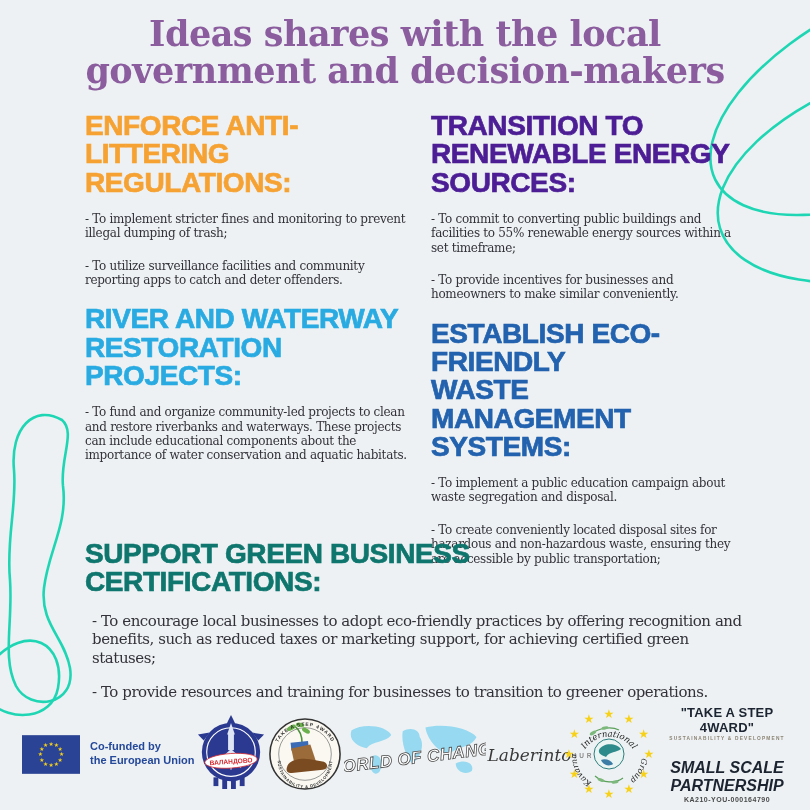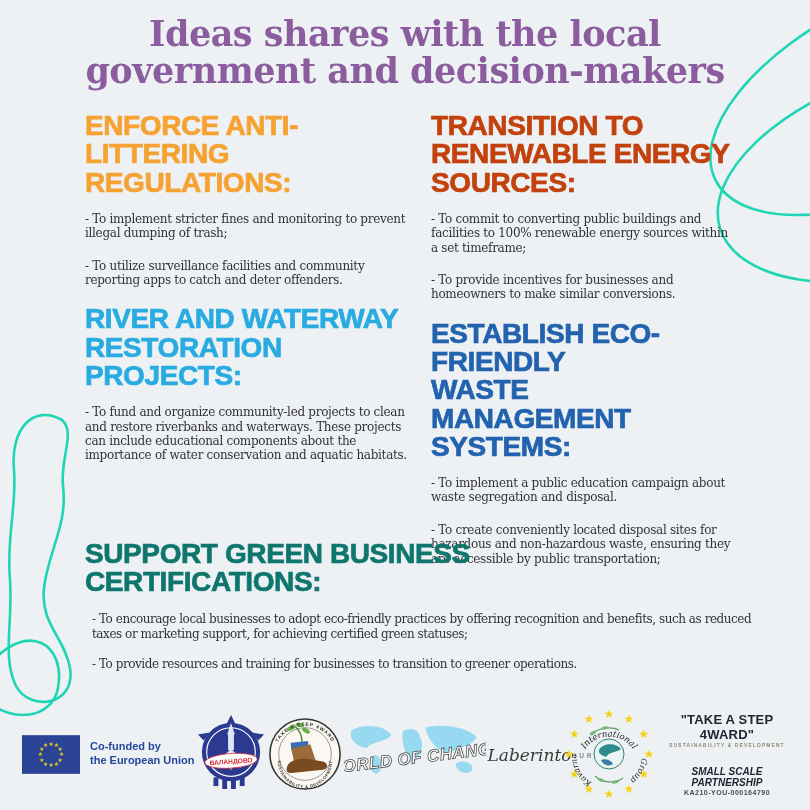--- a/index.html
+++ b/index.html
@@ -31,40 +31,40 @@
   }
   .p {
     margin:0 0 18px 0;
     font-family:"DejaVu Serif", serif;
     font-size:12px; line-height:1.2; letter-spacing:-0.3px; color:#33323A;
   }
   .mt1 { margin-top:16px; }
   .mt2 { margin-top:4px; }
 
   .full-section { position:absolute; top:540px; left:85px; width:668px; }
-  .full-section .p { font-size:12px; line-height:1.25; letter-spacing:-0.45px; margin:0 0 15px 7px; }
+  .full-section .p { font-size:15px; line-height:1.25; letter-spacing:-0.45px; margin:0 0 15px 7px; }
 
   
   .footer {
     position:absolute; left:22px; right:12px; bottom:10px; height:92px;
     display:flex; align-items:center; justify-content:space-between;
   }
   .eu-group { display:flex; align-items:center; }
   .eu-label {
     margin-left:10px; white-space:pre-line;
     font-weight:700; font-size:11px; line-height:1.25; color:#24489A;
   }
   .laberinto { display:flex; flex-direction:row; align-items:center; width:74px; }
   .laberinto-name { font-family:"DejaVu Serif", serif; font-style:italic; font-size:17px; color:#3a3a3a; margin-top:2px; }
   .laberinto-sub { font-size:6.5px; letter-spacing:3px; color:#8a8a8a; margin-top:2px; font-weight:700; }
 
   .partnership { width:142px; text-align:center; color:#1B2430; }
   .pt-1 { font-size:13px; font-weight:700; letter-spacing:0.2px; }
   .pt-2 { font-size:4.8px; font-weight:700; letter-spacing:1.2px; color:#8C8474; margin-top:1px; }
-  .pt-3 { font-size:10px; font-weight:700; font-style:italic; margin-top:18px; }
+  .pt-3 { font-size:16px; font-weight:700; font-style:italic; margin-top:18px; }
   .pt-4 { font-size:7px; font-weight:700; color:#4a4a4a; letter-spacing:0.5px; margin-top:1px; }
 </style>
 </head>
 <body>
 
 <div class="poster">
 
   <svg class="deco-tr" width="155" height="310" viewBox="0 0 155 310">
     <ellipse cx="240" cy="92" rx="200" ry="96" transform="rotate(-26 240 92)" fill="none" stroke="#1FD6B4" stroke-width="2.6"></ellipse>
     <ellipse cx="262" cy="168" rx="206" ry="102" transform="rotate(-17 262 168)" fill="none" stroke="#1FD6B4" stroke-width="2.6"></ellipse>
@@ -88,25 +88,25 @@
       </section>
       <section class="mt1">
         <h2 class="heading" style="color: rgb(41, 171, 226);">RIVER AND WATERWAY
 RESTORATION
 PROJECTS:</h2>
         <p class="p">- To fund and organize community-led projects to clean and restore riverbanks and waterways. These projects can include educational components about the importance of water conservation and aquatic habitats.</p>
       </section>
     </div>
     <div class="col-right">
       <section>
-        <h2 class="heading" style="color: #c2410c;">TRANSITION TO
+        <h2 class="heading" style="color: #4c1d95;">TRANSITION TO
 RENEWABLE ENERGY
 SOURCES:</h2>
-        <p class="p">- To commit to converting public buildings and facilities to 100% renewable energy sources within a set timeframe;</p>
-        <p class="p">- To provide incentives for businesses and homeowners to make similar conversions.</p>
+        <p class="p">- To commit to converting public buildings and facilities to 55% renewable energy sources within a set timeframe;</p>
+        <p class="p">- To provide incentives for businesses and homeowners to make similar conveniently.</p>
       </section>
       <section class="mt2">
         <h2 class="heading" style="color: rgb(34, 98, 174);">ESTABLISH ECO-FRIENDLY
 WASTE MANAGEMENT
 SYSTEMS:</h2>
         <p class="p">- To implement a public education campaign about waste segregation and disposal.</p>
         <p class="p">- To create conveniently located disposal sites for hazardous and non-hazardous waste, ensuring they are accessible by public transportation;</p>
       </section>
     </div>
   </div>

